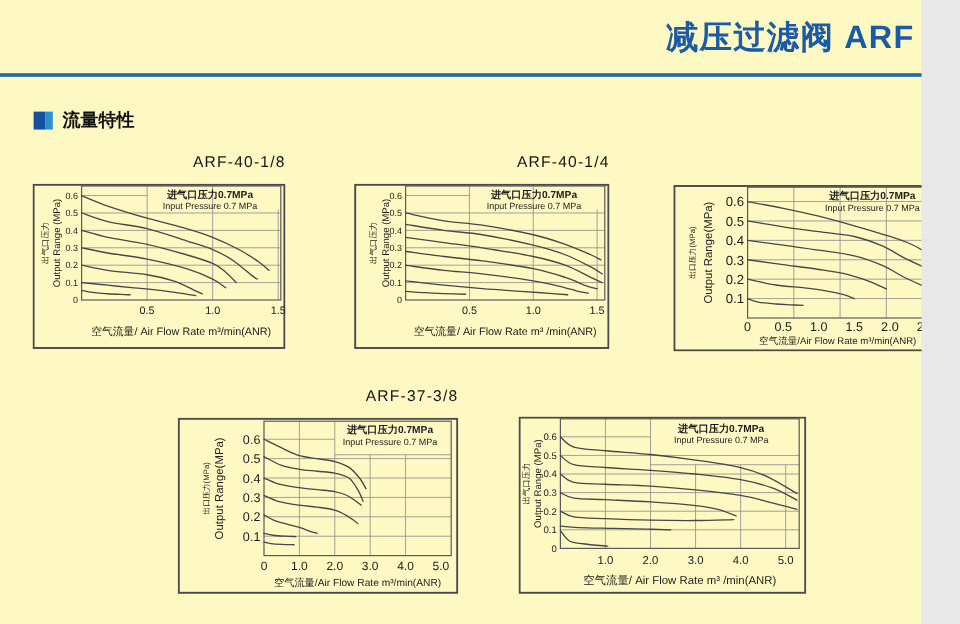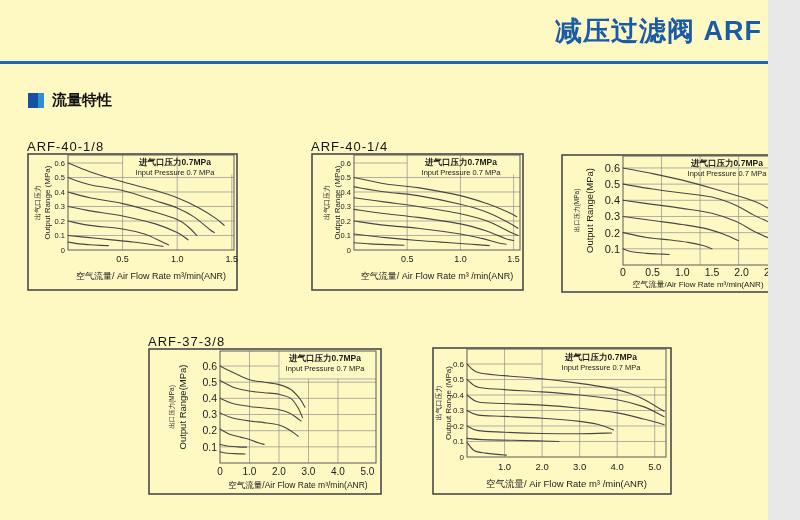--- a/index.html
+++ b/index.html
@@ -7,21 +7,21 @@
         font-family:Liberation Sans, sans-serif;color:#1c1c1c;}
   #header-title{position:absolute;top:13px;right:6px;font-size:27px;font-weight:bold;
         letter-spacing:1px;color:#1a5aa6;}
   #header-rule{position:absolute;top:61px;left:0;width:800px;height:3px;background:#1d68b5;}
   #section-head{position:absolute;top:91px;left:28px;display:flex;align-items:center;}
   #section-bullet{width:16px;height:15px;display:flex;}
   #section-bullet .b1{width:10px;height:15px;background:#15519e;}
   #section-bullet .b2{width:6px;height:15px;background:#2e8fd0;}
   #section-title{margin-left:8px;font-size:15px;font-weight:bold;color:#111;}
   .chart-block{position:absolute;}
-  .chart-title{position:absolute;width:100%;text-align:left;top:12px;font-size:13px;
+  .chart-title{position:absolute;width:100%;text-align:right;top:0;font-size:13px;
         letter-spacing:1px;color:#141414;}
   .chart-svg{position:absolute;top:26px;left:0;}
   svg text{fill:#1c1c1c;}
 </style>
 </head>
 <body>
 
 <div id="page">
   <div id="header-title">减压过滤阀 ARF</div>
   <div id="header-rule"></div>
@@ -64,21 +64,21 @@
           <text x="95.60526315789474" y="109" text-anchor="middle" font-size="9">0.5</text>
           <text x="150.21052631578948" y="109" text-anchor="middle" font-size="9">1.0</text>
           <text x="204.8157894736842" y="109" text-anchor="middle" font-size="9">1.5</text>
           <text x="124" y="126" text-anchor="middle" font-size="9">空气流量/ Air Flow Rate m³/min(ANR)</text>
           <text transform="translate(13 49.5) rotate(-90)" text-anchor="middle" font-size="7">出气口压力</text>
           <text transform="translate(23 49.5) rotate(-90)" text-anchor="middle" font-size="8">Output Range (MPa)</text>
           <text x="148" y="12" text-anchor="middle" font-size="8.5" font-weight="bold">进气口压力0.7MPa</text>
           <text x="148" y="21.5" text-anchor="middle" font-size="7.5">Input Pressure 0.7 MPa</text>
         </svg>
       </div>
-      <div class="chart-block" style="left: 295px; top: 127px; width: 213px; height: 164px; margin-left: 16px;">
+      <div class="chart-block" style="left: 295px; top: 127px; width: 213px; height: 164px;">
         <div class="chart-title">ARF-40-1/4</div>
         <svg class="chart-svg" width="213" height="138" viewBox="0 0 213 138">
           <rect x="1" y="1" width="211" height="136" fill="none" stroke="#4a4a4a" stroke-width="1.6"></rect>
           <line x1="43" y1="82.49618320610688" x2="209" y2="82.49618320610688" stroke="#8f8f8f" stroke-width="0.7"></line>
           <line x1="43" y1="67.99236641221374" x2="209" y2="67.99236641221374" stroke="#8f8f8f" stroke-width="0.7"></line>
           <line x1="43" y1="53.48854961832061" x2="209" y2="53.48854961832061" stroke="#8f8f8f" stroke-width="0.7"></line>
           <line x1="43" y1="38.98473282442748" x2="209" y2="38.98473282442748" stroke="#8f8f8f" stroke-width="0.7"></line>
           <line x1="43" y1="24.48091603053436" x2="209" y2="24.48091603053436" stroke="#8f8f8f" stroke-width="0.7"></line>
           <line x1="43" y1="9.977099236641223" x2="96.2051282051282" y2="9.977099236641223" stroke="#8f8f8f" stroke-width="0.7"></line>
           <line x1="96.2051282051282" y1="2" x2="96.2051282051282" y2="97" stroke="#8f8f8f" stroke-width="0.7"></line>

